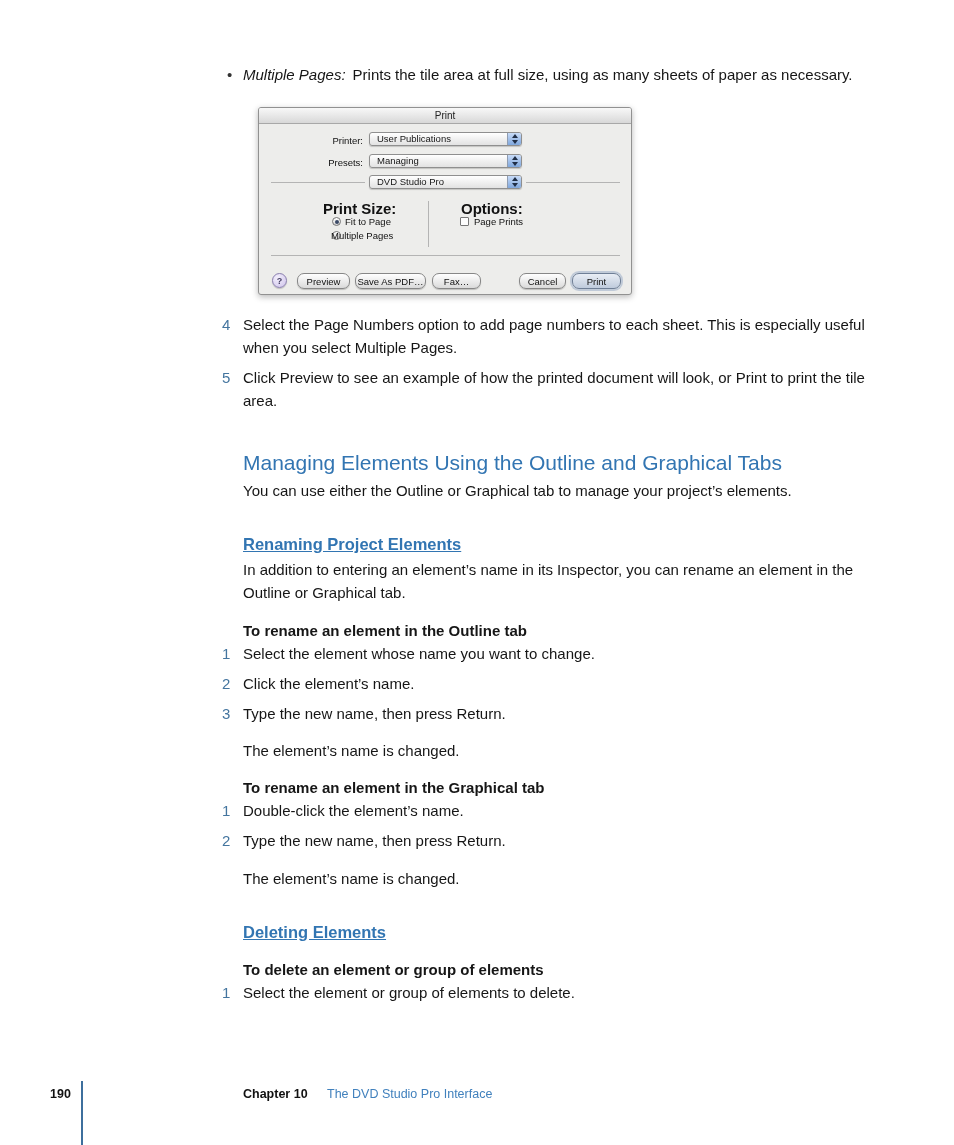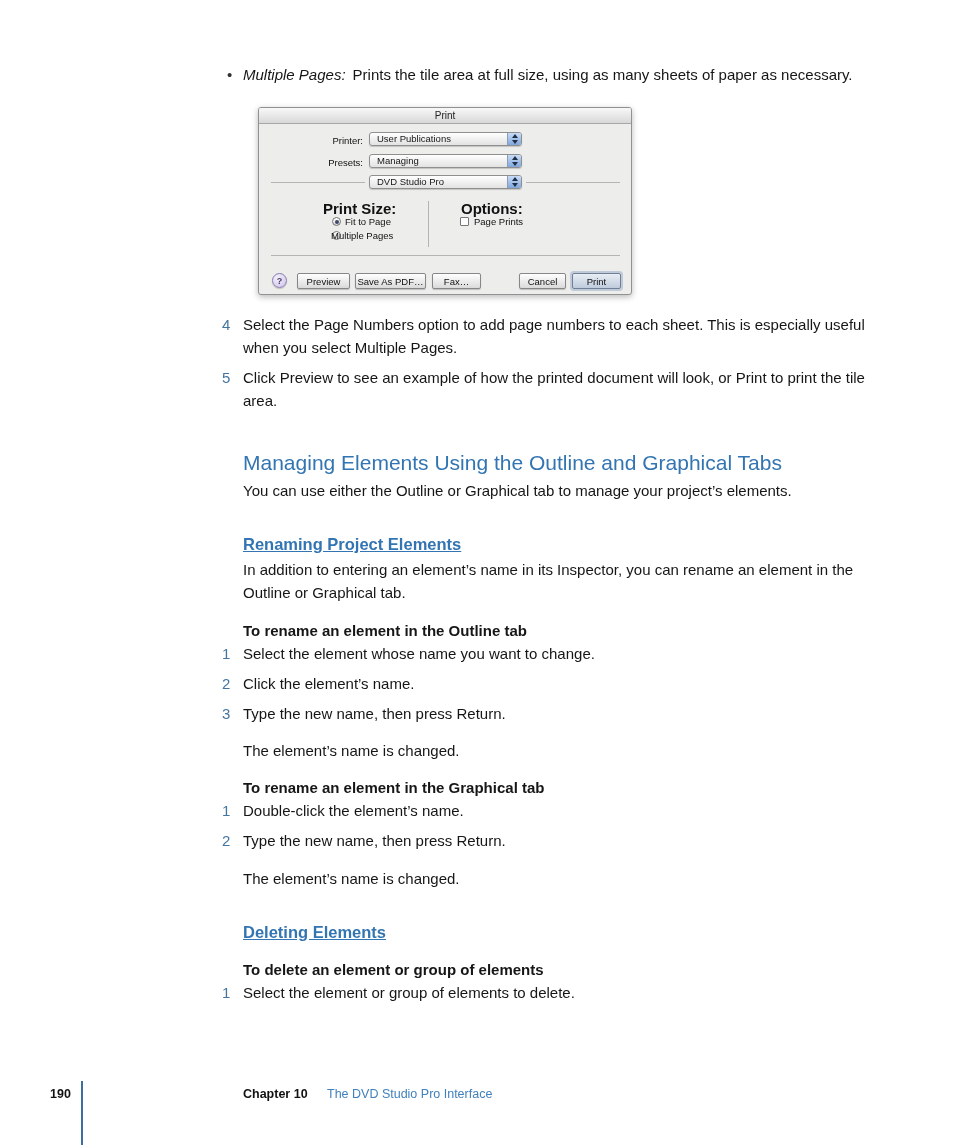--- a/index.html
+++ b/index.html
@@ -42,21 +42,21 @@
           border-top:4px solid #1f2d45;}
   .hline{position:absolute;height:1px;background:#b4b4b4;}
   .vline{position:absolute;width:1px;background:#b4b4b4;}
   .radio{position:absolute;width:9px;height:9px;box-sizing:border-box;border:1px solid #767676;
          border-radius:50%;background:linear-gradient(#fff,#d6d6d6);}
   .radio.sel::after{content:"";position:absolute;left:1.5px;top:1.5px;width:4px;height:4px;
          border-radius:50%;background:#3b4a66;}
   .cbx{position:absolute;width:9px;height:9px;box-sizing:border-box;border:1px solid #767676;
        background:#fdfdfd;border-radius:1px;}
   .mini-label{position:absolute;font-size:9.5px;line-height:11px;color:#111;}
-  .abtn{position:absolute;height:16px;box-sizing:border-box;border:1px solid #878787;border-radius:2px;
+  .abtn{position:absolute;height:16px;box-sizing:border-box;border:1px solid #878787;border-radius:7px;
         background:linear-gradient(#ffffff,#dadada);font-size:9.5px;color:#111;
         display:flex;align-items:center;justify-content:center;box-shadow:0 1px 1px rgba(0,0,0,.2);}
   .abtn.primary{background:linear-gradient(#e9eef5,#bfcbdc);border-color:#6f7f96;
         box-shadow:0 0 0 2px rgba(148,168,198,.5);}
   .help{position:absolute;width:15px;height:15px;box-sizing:border-box;border-radius:50%;
         border:1px solid #8a7fae;background:radial-gradient(circle at 35% 30%,#f3effc,#cfc3ea);
         font-size:9px;font-weight:bold;color:#463f63;display:flex;align-items:center;justify-content:center;
         box-shadow:0 1px 1px rgba(0,0,0,.2);}
 
   

